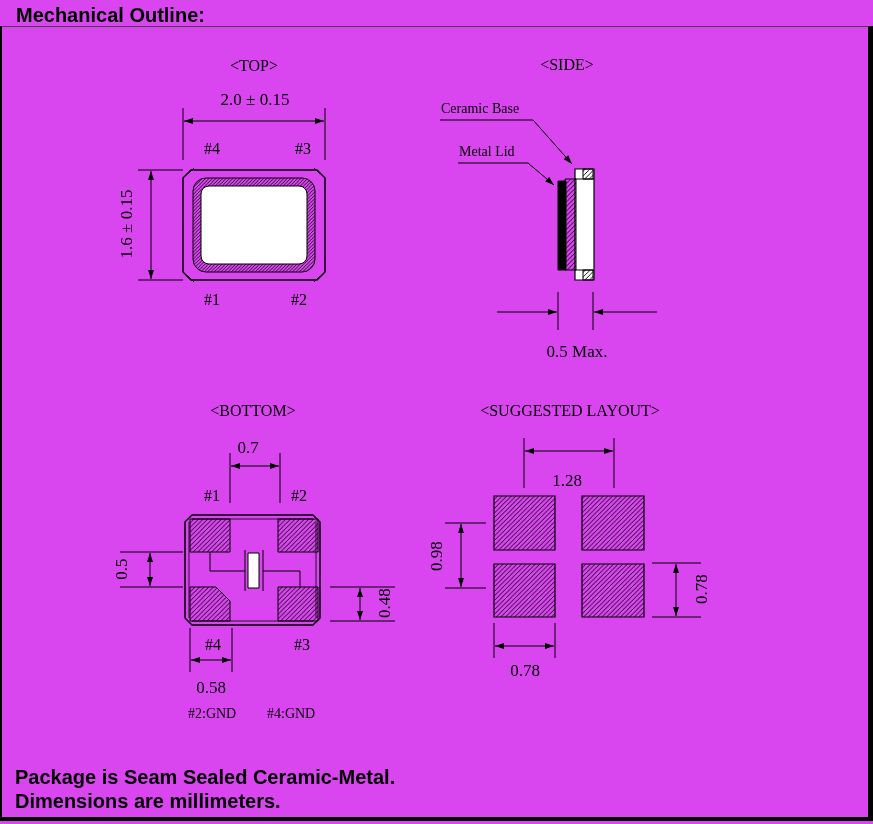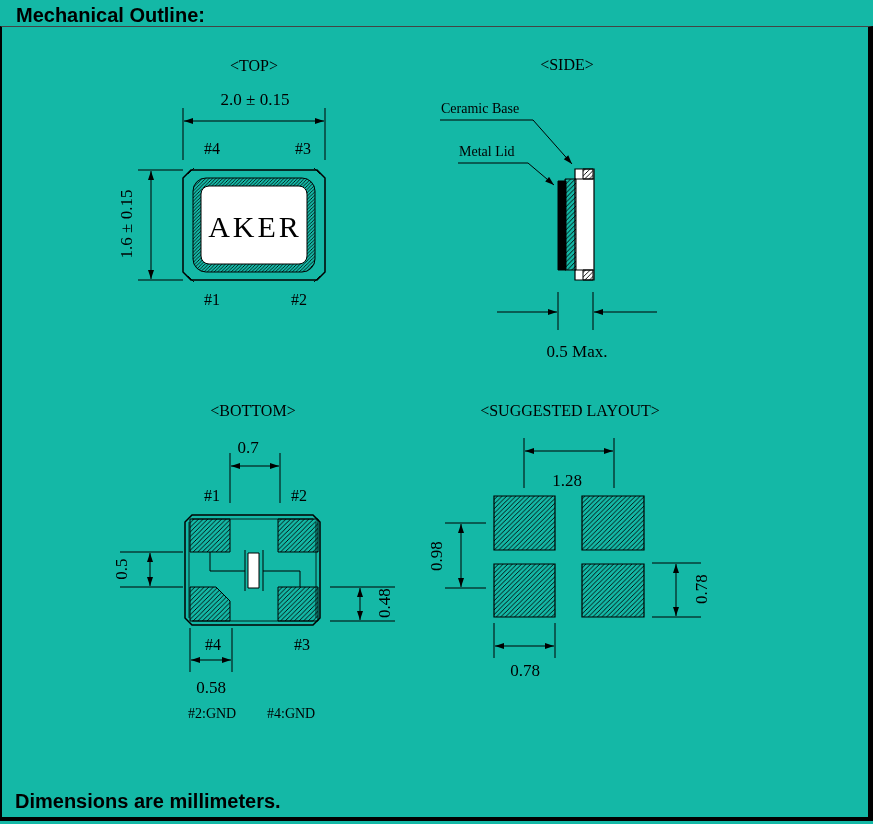--- a/index.html
+++ b/index.html
@@ -1,16 +1,16 @@
 <!DOCTYPE html>
 <html><head>
 <meta charset="utf-8">
 <style>
   html,body{margin:0;padding:0;background:#fff;}
-  #stage{position:relative;width:873px;height:824px;background:#14b8a6;overflow:hidden;
+  #stage{position:relative;width:873px;height:824px;background:#d946ef;overflow:hidden;
          font-family:"Liberation Serif","DejaVu Serif",serif;color:#000;}
   #frame{position:absolute;left:0;top:26px;width:866px;height:790px;
          border-top:1px solid #444;border-left:2px solid #000;
          border-right:5px solid #000;border-bottom:4px solid #000;}
   .label{position:absolute;white-space:nowrap;font-size:16px;line-height:1.1;}
   .c{transform:translate(-50%,-50%);}
   .v{transform:translate(-50%,-50%) rotate(-90deg);}
   .dim{font-size:17px;}
   .brand{font-size:30px;letter-spacing:3px;}
   .sans{font-family:"Liberation Sans","DejaVu Sans",sans-serif;font-weight:bold;font-size:20px;}
@@ -133,21 +133,20 @@
       <line x1="495" y1="646" x2="554" y2="646" marker-start="url(#arr)" marker-end="url(#arr)"></line>
     </g>
   </svg>
 
   <div class="label sans" style="left:16px;top:4px;">Mechanical Outline:</div>
 
   <div class="label c" style="left:254px;top:66px;">&lt;TOP&gt;</div>
   <div class="label c dim" style="left:255px;top:100px;">2.0 ± 0.15</div>
   <div class="label c" style="left:212px;top:149px;">#4</div>
   <div class="label c" style="left:303px;top:149px;">#3</div>
-  <div class="label c brand" style="left:255px;top:226px;">AKER</div>
   <div class="label v dim" style="left:127px;top:224px;">1.6 ± 0.15</div>
   <div class="label c" style="left:212px;top:300px;">#1</div>
   <div class="label c" style="left:299px;top:300px;">#2</div>
 
   <div class="label c" style="left:567px;top:65px;">&lt;SIDE&gt;</div>
   <div class="label callout" style="left:441px;top:101px;">Ceramic Base</div>
   <div class="label callout" style="left:459px;top:144px;">Metal Lid</div>
   <div class="label c dim" style="left:577px;top:352px;">0.5 Max.</div>
 
   <div class="label c" style="left:253px;top:411px;">&lt;BOTTOM&gt;</div>
@@ -161,15 +160,16 @@
   <div class="label c dim" style="left:211px;top:688px;">0.58</div>
   <div class="label callout" style="left:188px;top:706px;">#2:GND</div>
   <div class="label callout" style="left:267px;top:706px;">#4:GND</div>
 
   <div class="label c" style="left:570px;top:411px;">&lt;SUGGESTED LAYOUT&gt;</div>
   <div class="label c dim" style="left:567px;top:433px;margin-top:48px;">1.28</div>
   <div class="label v dim" style="left:437px;top:556px;">0.98</div>
   <div class="label v dim" style="left:702px;top:589px;">0.78</div>
   <div class="label c dim" style="left:525px;top:671px;">0.78</div>
 
+  <div class="label sans" style="left:15px;top:766px;">Package is Seam Sealed Ceramic-Metal.</div>
   <div class="label sans" style="left:15px;top:790px;">Dimensions are millimeters.</div>
 
 </div>
 
 </body></html>

